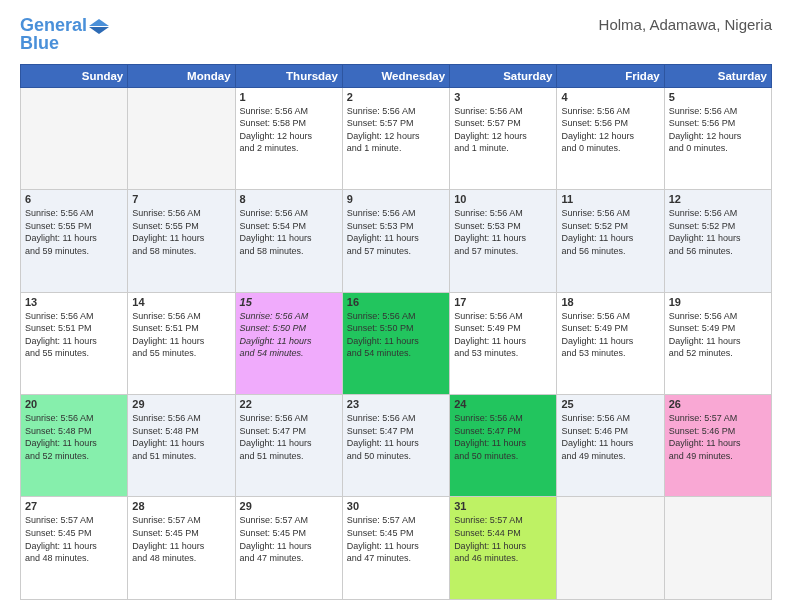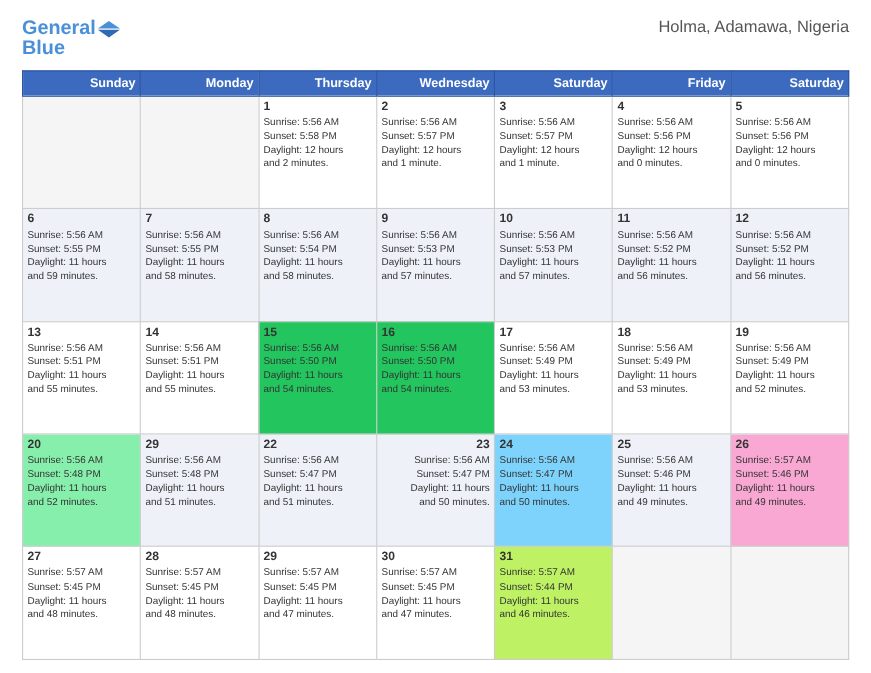--- a/index.html
+++ b/index.html
@@ -228,21 +228,21 @@
 Daylight: 11 hours
 and 55 minutes.</div>
           </td>
           <td style="background: rgb(255, 255, 255);">
             <span class="day-num">14</span>
             <div class="day-detail" style="white-space: pre-line;">Sunrise: 5:56 AM
 Sunset: 5:51 PM
 Daylight: 11 hours
 and 55 minutes.</div>
           </td>
-          <td style="background: #22c55e;">
+          <td style="background: #f0abfc; font-style: italic;">
             <span class="day-num">15</span>
             <div class="day-detail" style="white-space: pre-line;">Sunrise: 5:56 AM
 Sunset: 5:50 PM
 Daylight: 11 hours
 and 54 minutes.</div>
           </td>
           <td style="background: #22c55e;">
             <span class="day-num">16</span>
             <div class="day-detail" style="white-space: pre-line;">Sunrise: 5:56 AM
 Sunset: 5:50 PM
@@ -286,28 +286,28 @@
 Daylight: 11 hours
 and 51 minutes.</div>
           </td>
           <td style="background: rgb(238, 242, 248);">
             <span class="day-num">22</span>
             <div class="day-detail" style="white-space: pre-line;">Sunrise: 5:56 AM
 Sunset: 5:47 PM
 Daylight: 11 hours
 and 51 minutes.</div>
           </td>
-          <td style="background: rgb(238, 242, 248); text-align: right;">
+          <td style="background: rgb(238, 242, 248);">
             <span class="day-num">23</span>
             <div class="day-detail" style="white-space: pre-line;">Sunrise: 5:56 AM
 Sunset: 5:47 PM
 Daylight: 11 hours
 and 50 minutes.</div>
           </td>
-          <td style="background: #7dd3fc;">
+          <td style="background: #22c55e;">
             <span class="day-num">24</span>
             <div class="day-detail" style="white-space: pre-line;">Sunrise: 5:56 AM
 Sunset: 5:47 PM
 Daylight: 11 hours
 and 50 minutes.</div>
           </td>
           <td style="background: rgb(238, 242, 248);">
             <span class="day-num">25</span>
             <div class="day-detail" style="white-space: pre-line;">Sunrise: 5:56 AM
 Sunset: 5:46 PM

